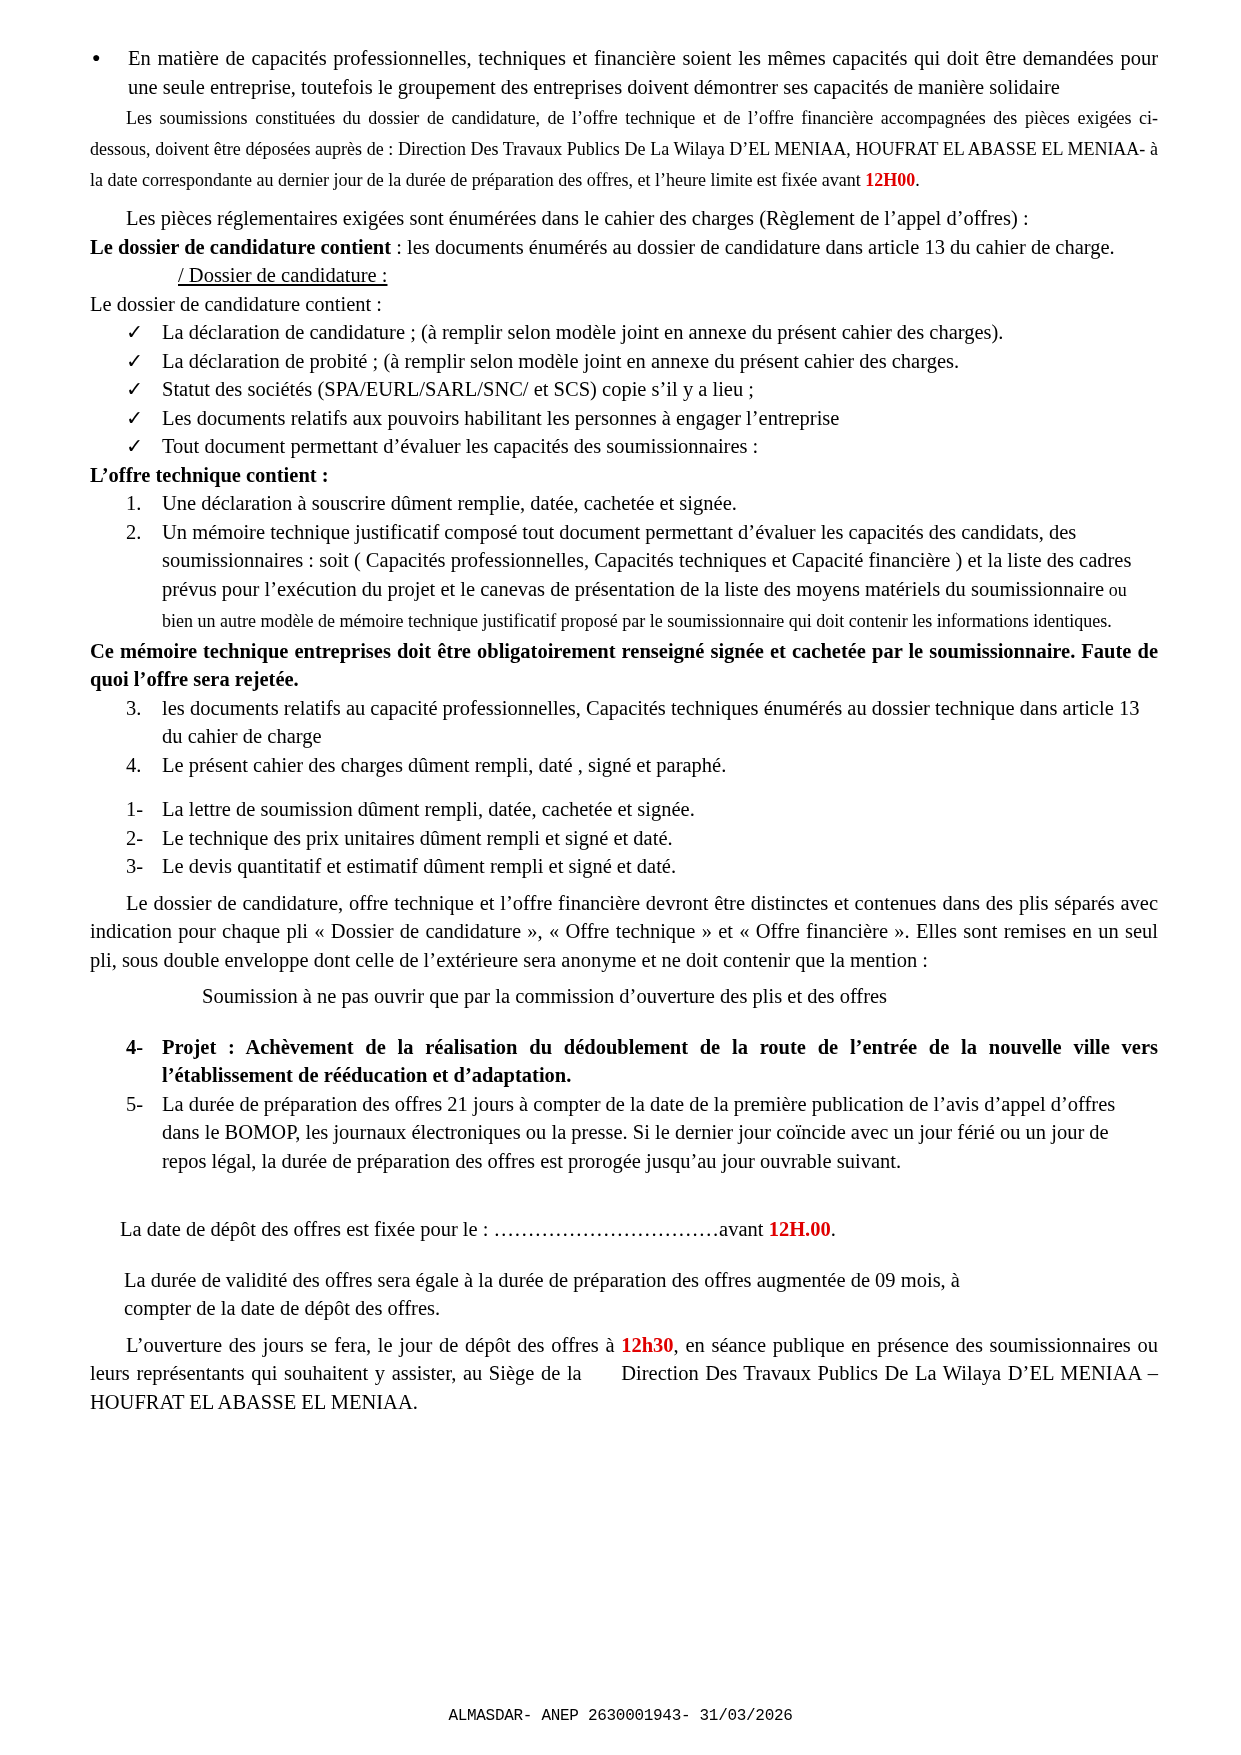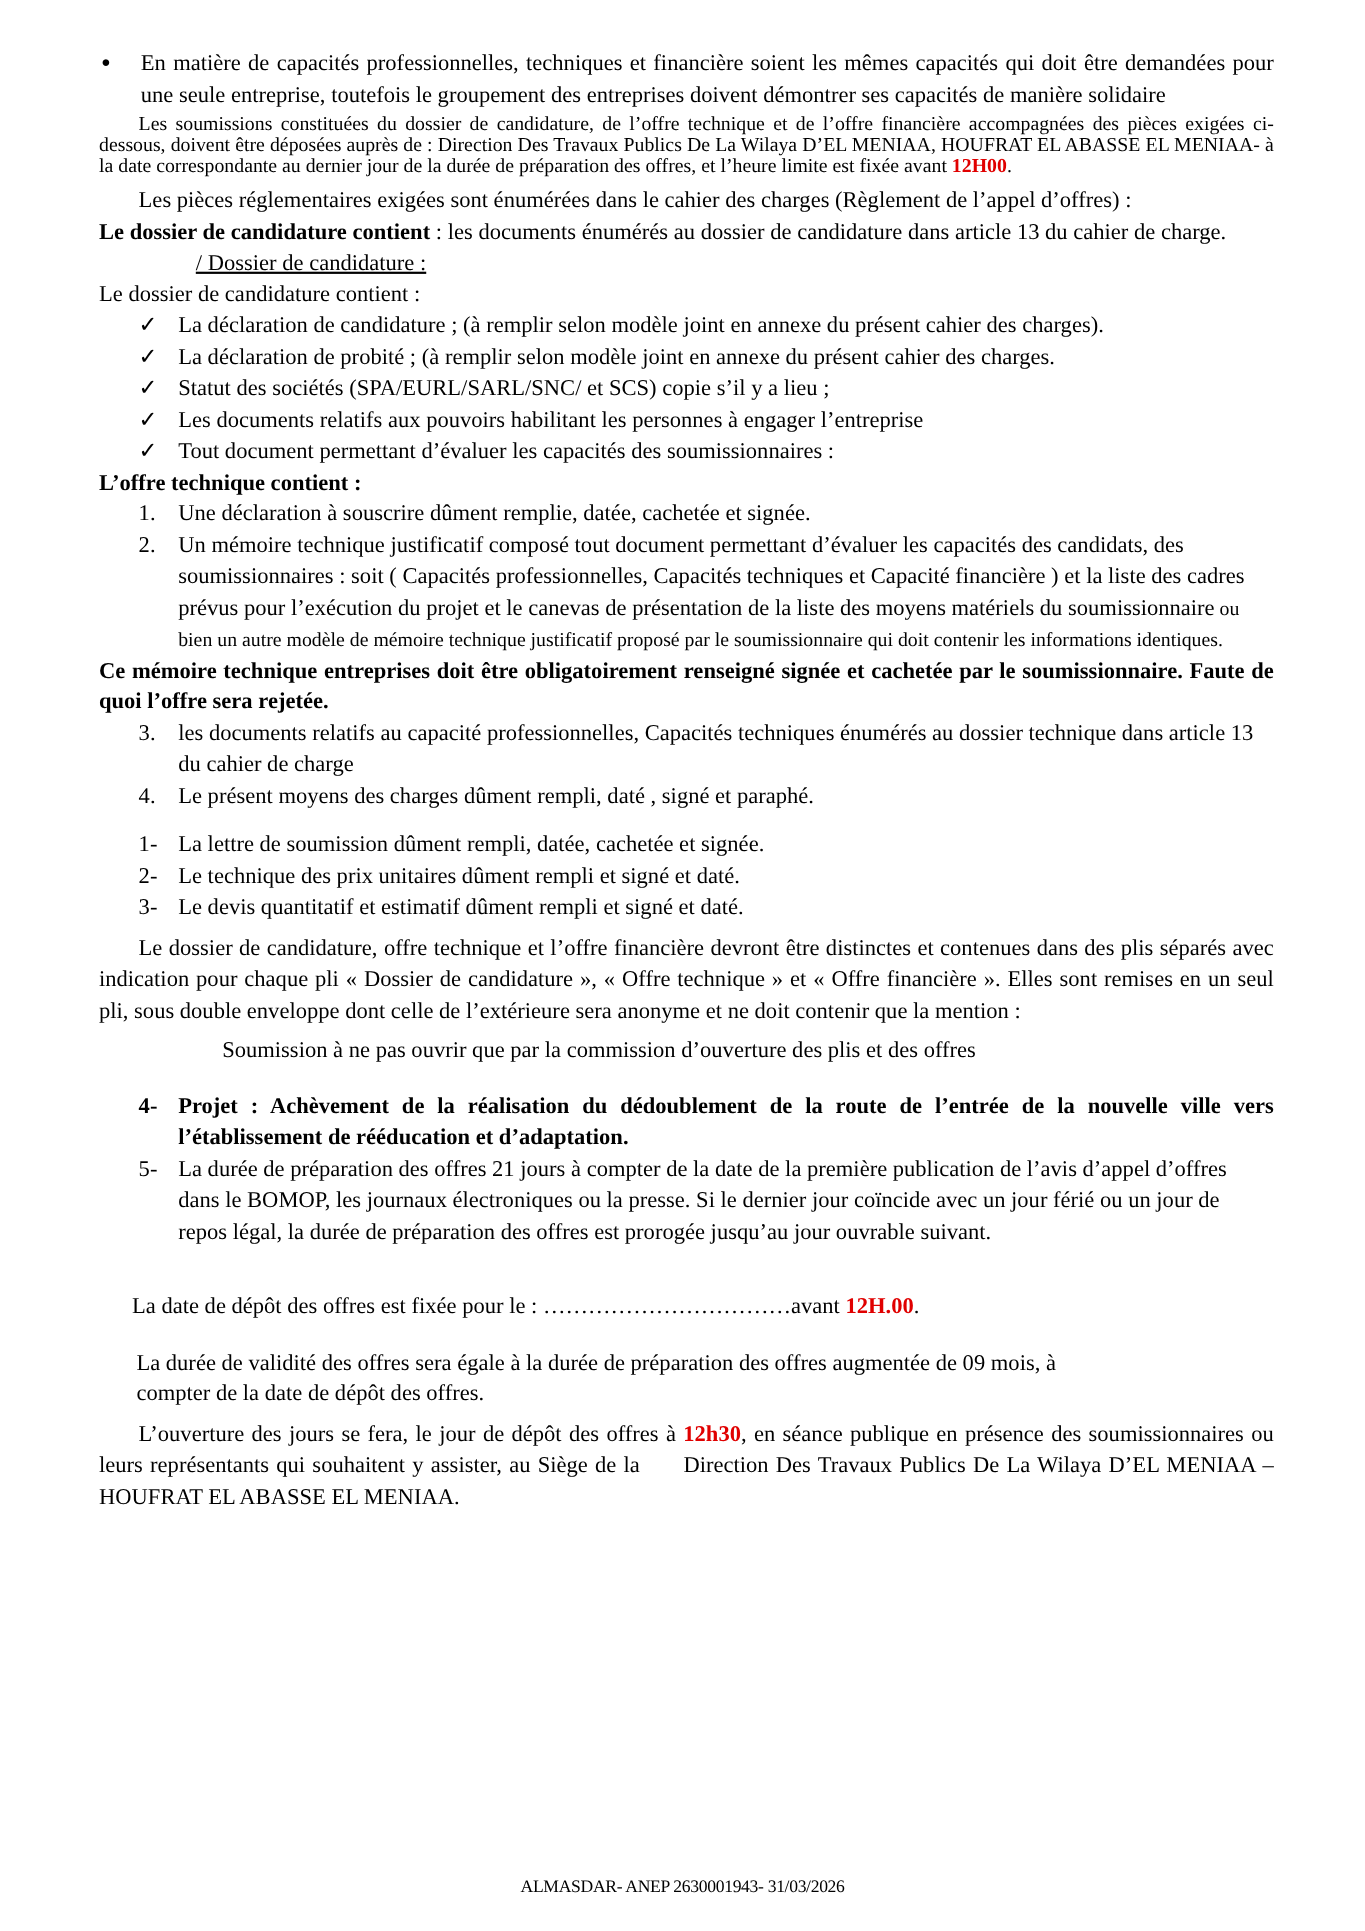--- a/index.html
+++ b/index.html
@@ -1,38 +1,38 @@
 <!DOCTYPE html>
 <html><head>
   <meta charset="utf-8">
   <style>
     html, body { margin: 0; padding: 0; background: #ffffff; }
     body { width: 1241px; height: 1755px; position: relative; overflow: hidden;
            font-family: "Liberation Serif", serif; color: #000; font-size: 20.5px; }
     .page { position: absolute; left: 90px; top: 44px; width: 1068px; line-height: 28.5px; }
     p { margin: 0; }
     .j { text-align: justify; }
-    .small { font-size: 18px; line-height: 19px; }
+    .small { font-size: 18px; line-height: 31px; }
     .red { color: #e00000; font-weight: bold; }
     .b { font-weight: bold; }
     .bullet-row { display: flex; }
     .bullet-row .mark { width: 36px; flex: 0 0 36px; padding-left: 2px; }
     .bullet-row .txt { flex: 1; }
     .list { margin: 0; padding: 0; list-style: none; }
     .li { display: flex; }
     .li .mark { flex: 0 0 72px; text-align: left; box-sizing: border-box; padding-left: 36px; }
     .li .txt { flex: 1; }
     .indent { text-indent: 36px; }
     .gap { height: 8px; }
     .gap3 { height: 22px; }
     .subtitle { padding-left: 88px; }
     .subtitle span { text-decoration: underline; }
     .center-mention { padding-left: 112px; }
     .footer { position: absolute; top: 1707px; left: 0; width: 1241px; text-align: center;
-              font-family: Liberation Serif, serif; font-size: 16px; letter-spacing: -0.3px; }
+              font-family: Liberation Mono, monospace; font-size: 16px; letter-spacing: -0.3px; }
   </style>
 </head>
 <body>
 
 <div class="page">
 
   <div class="bullet-row">
     <span class="mark" style="font-size:14px;">●</span>
     <span class="txt j">En matière de capacités professionnelles, techniques et financière soient les mêmes capacités qui doit être demandées pour une seule entreprise, toutefois le groupement des entreprises doivent démontrer ses capacités de manière solidaire</span>
   </div>
@@ -88,21 +88,21 @@
 
   <p class="b j">Ce mémoire technique entreprises doit être obligatoirement renseigné signée et cachetée par le soumissionnaire. Faute de quoi l’offre sera rejetée.</p>
 
   <div class="list">
     <div class="li">
         <span class="mark">3.</span>
         <span class="txt">les documents relatifs au capacité professionnelles, Capacités techniques  énumérés au dossier technique dans article 13 du cahier de charge</span>
       </div>
     <div class="li">
         <span class="mark">4.</span>
-        <span class="txt">Le présent moyens des charges dûment rempli, daté , signé et paraphé.</span>
+        <span class="txt">Le présent cahier des charges dûment rempli, daté , signé et paraphé.</span>
       </div>
   </div>
 
   <div class="gap"></div>
   <div class="gap"></div>
   <div class="list">
     <div class="li">
         <span class="mark">1-</span>
         <span class="txt">La lettre de soumission dûment rempli, datée, cachetée et signée.</span>
       </div>

